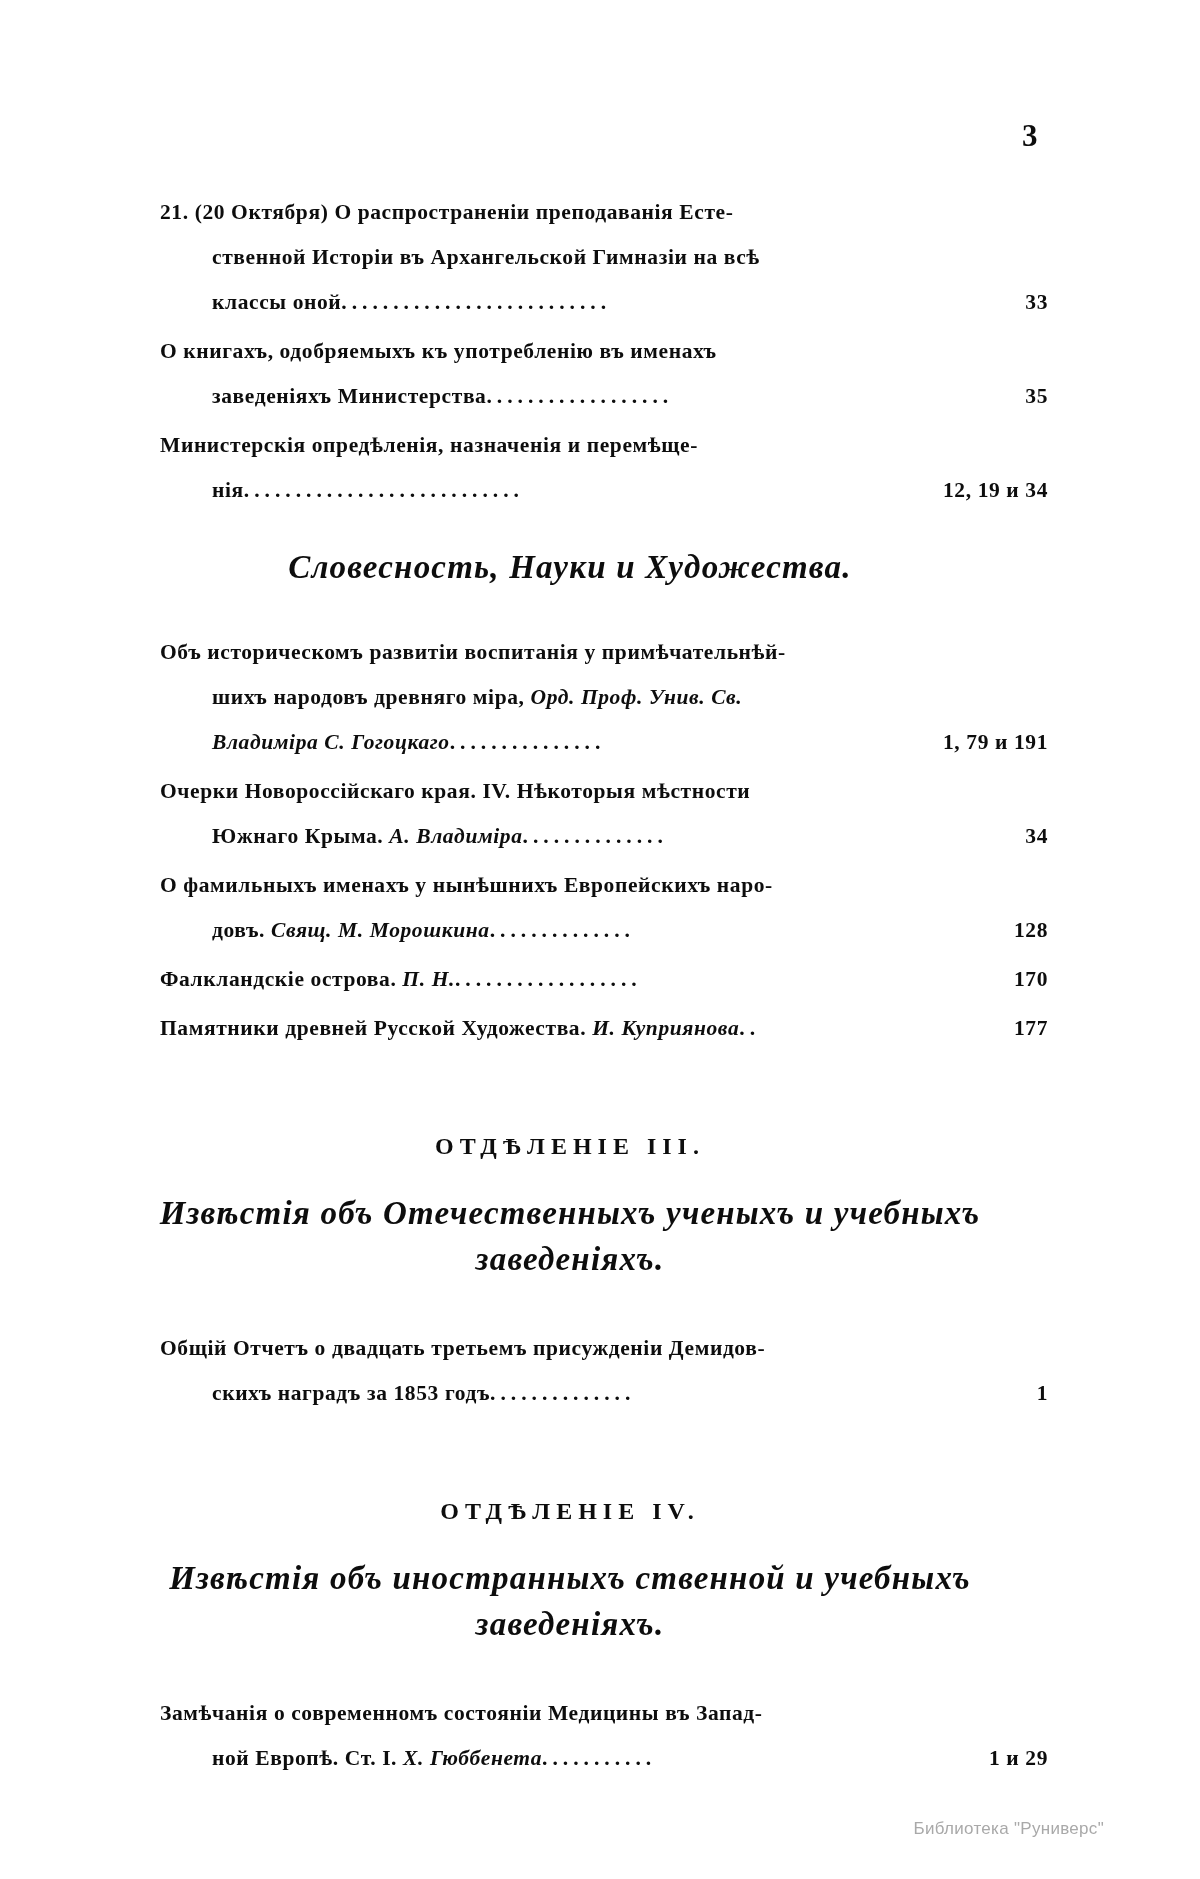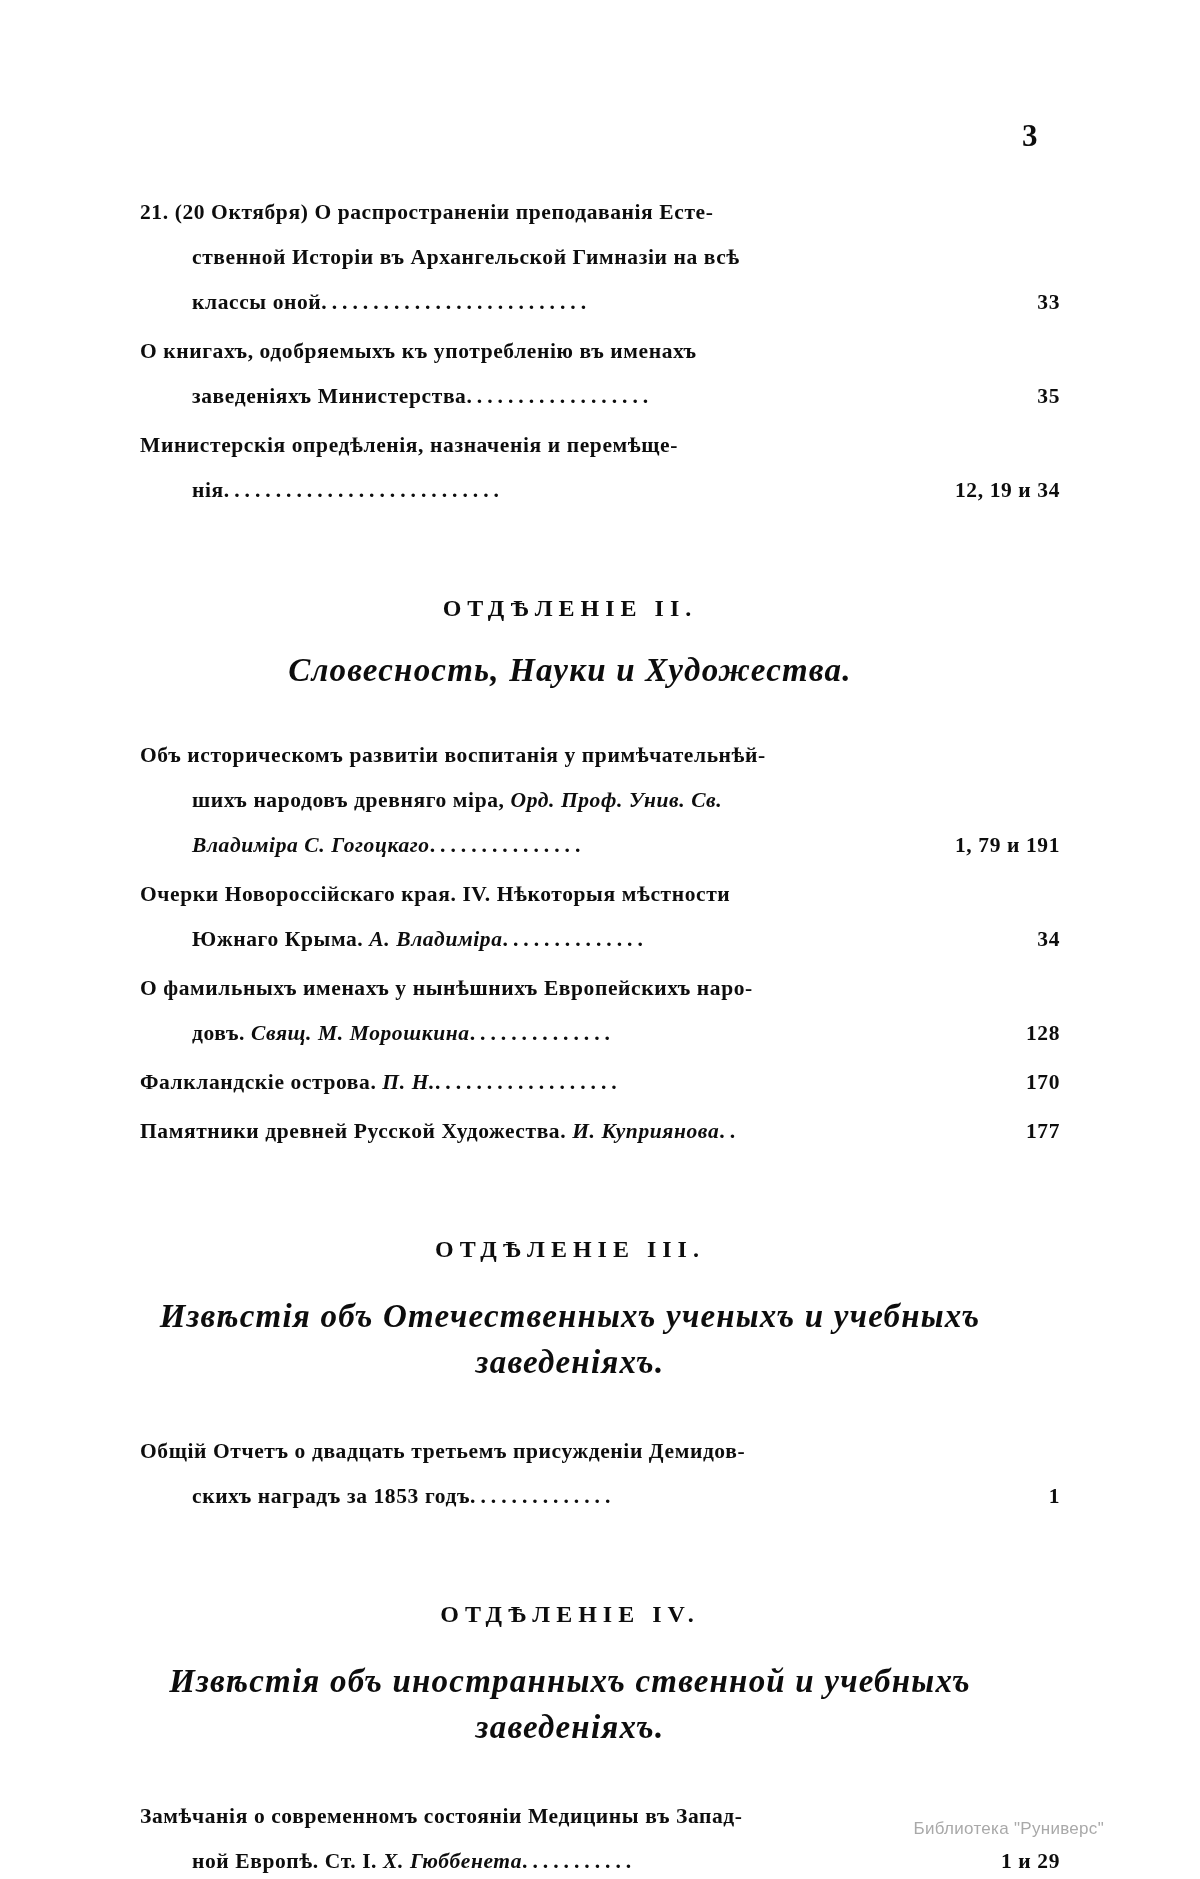--- a/index.html
+++ b/index.html
@@ -59,21 +59,21 @@
     font-style: italic;
     font-weight: bold;
   }
   .dots {
     display: inline;
     letter-spacing: 5px;
     font-weight: bold;
   }
   .pagenum {
     position: absolute;
-    right: 0;
+    right: 12px;
     top: 0;
     font-weight: bold;
     font-size: 21.5px;
     letter-spacing: 0.6px;
   }
 
   
   .sec-head {
     text-align: center;
     font-size: 24px;
@@ -90,20 +90,21 @@
     font-weight: bold;
     letter-spacing: 1.2px;
     margin-bottom: 44px;
     padding-right: 60px;
   }
   .sec-sub.two-line {
     line-height: 46px;
   }
   .group {
     margin-bottom: 10px;
+    margin-left: 20px;
   }
   .gap-md { height: 26px; }
 
   .watermark {
     position: absolute;
     right: 96px;
     bottom: 40px;
     font-family: "Liberation Sans", sans-serif;
     font-size: 17px;
     color: #a9a9a9;
@@ -142,21 +143,20 @@
         <div class="line"><span class="txt">Министерскія опредѣленія, назначенія и перемѣще-</span></div>
         <div class="line indent">
           <span class="txt">нія</span><span class="dots">...........................</span>
           <span class="pagenum">12, 19 и 34</span>
         </div>
       </div>
 
     </div>
 
     <div class="gap-md"></div>
-    <div class="sec-head">ОТДѢЛЕНІЕ II.</div>
     <div class="sec-sub">Словесность, Науки и Художества.</div>
 
     <div class="group">
 
       <div class="entry">
         <div class="line"><span class="txt">Объ историческомъ развитіи воспитанія у примѣчательнѣй-</span></div>
         <div class="line indent"><span class="txt">шихъ народовъ древняго міра, </span><span class="ital">Орд. Проф. Унив. Св.</span></div>
         <div class="line indent">
           <span class="ital">Владиміра С. Гогоцкаго</span><span class="dots">...............</span>
           <span class="pagenum">1, 79 и 191</span>

